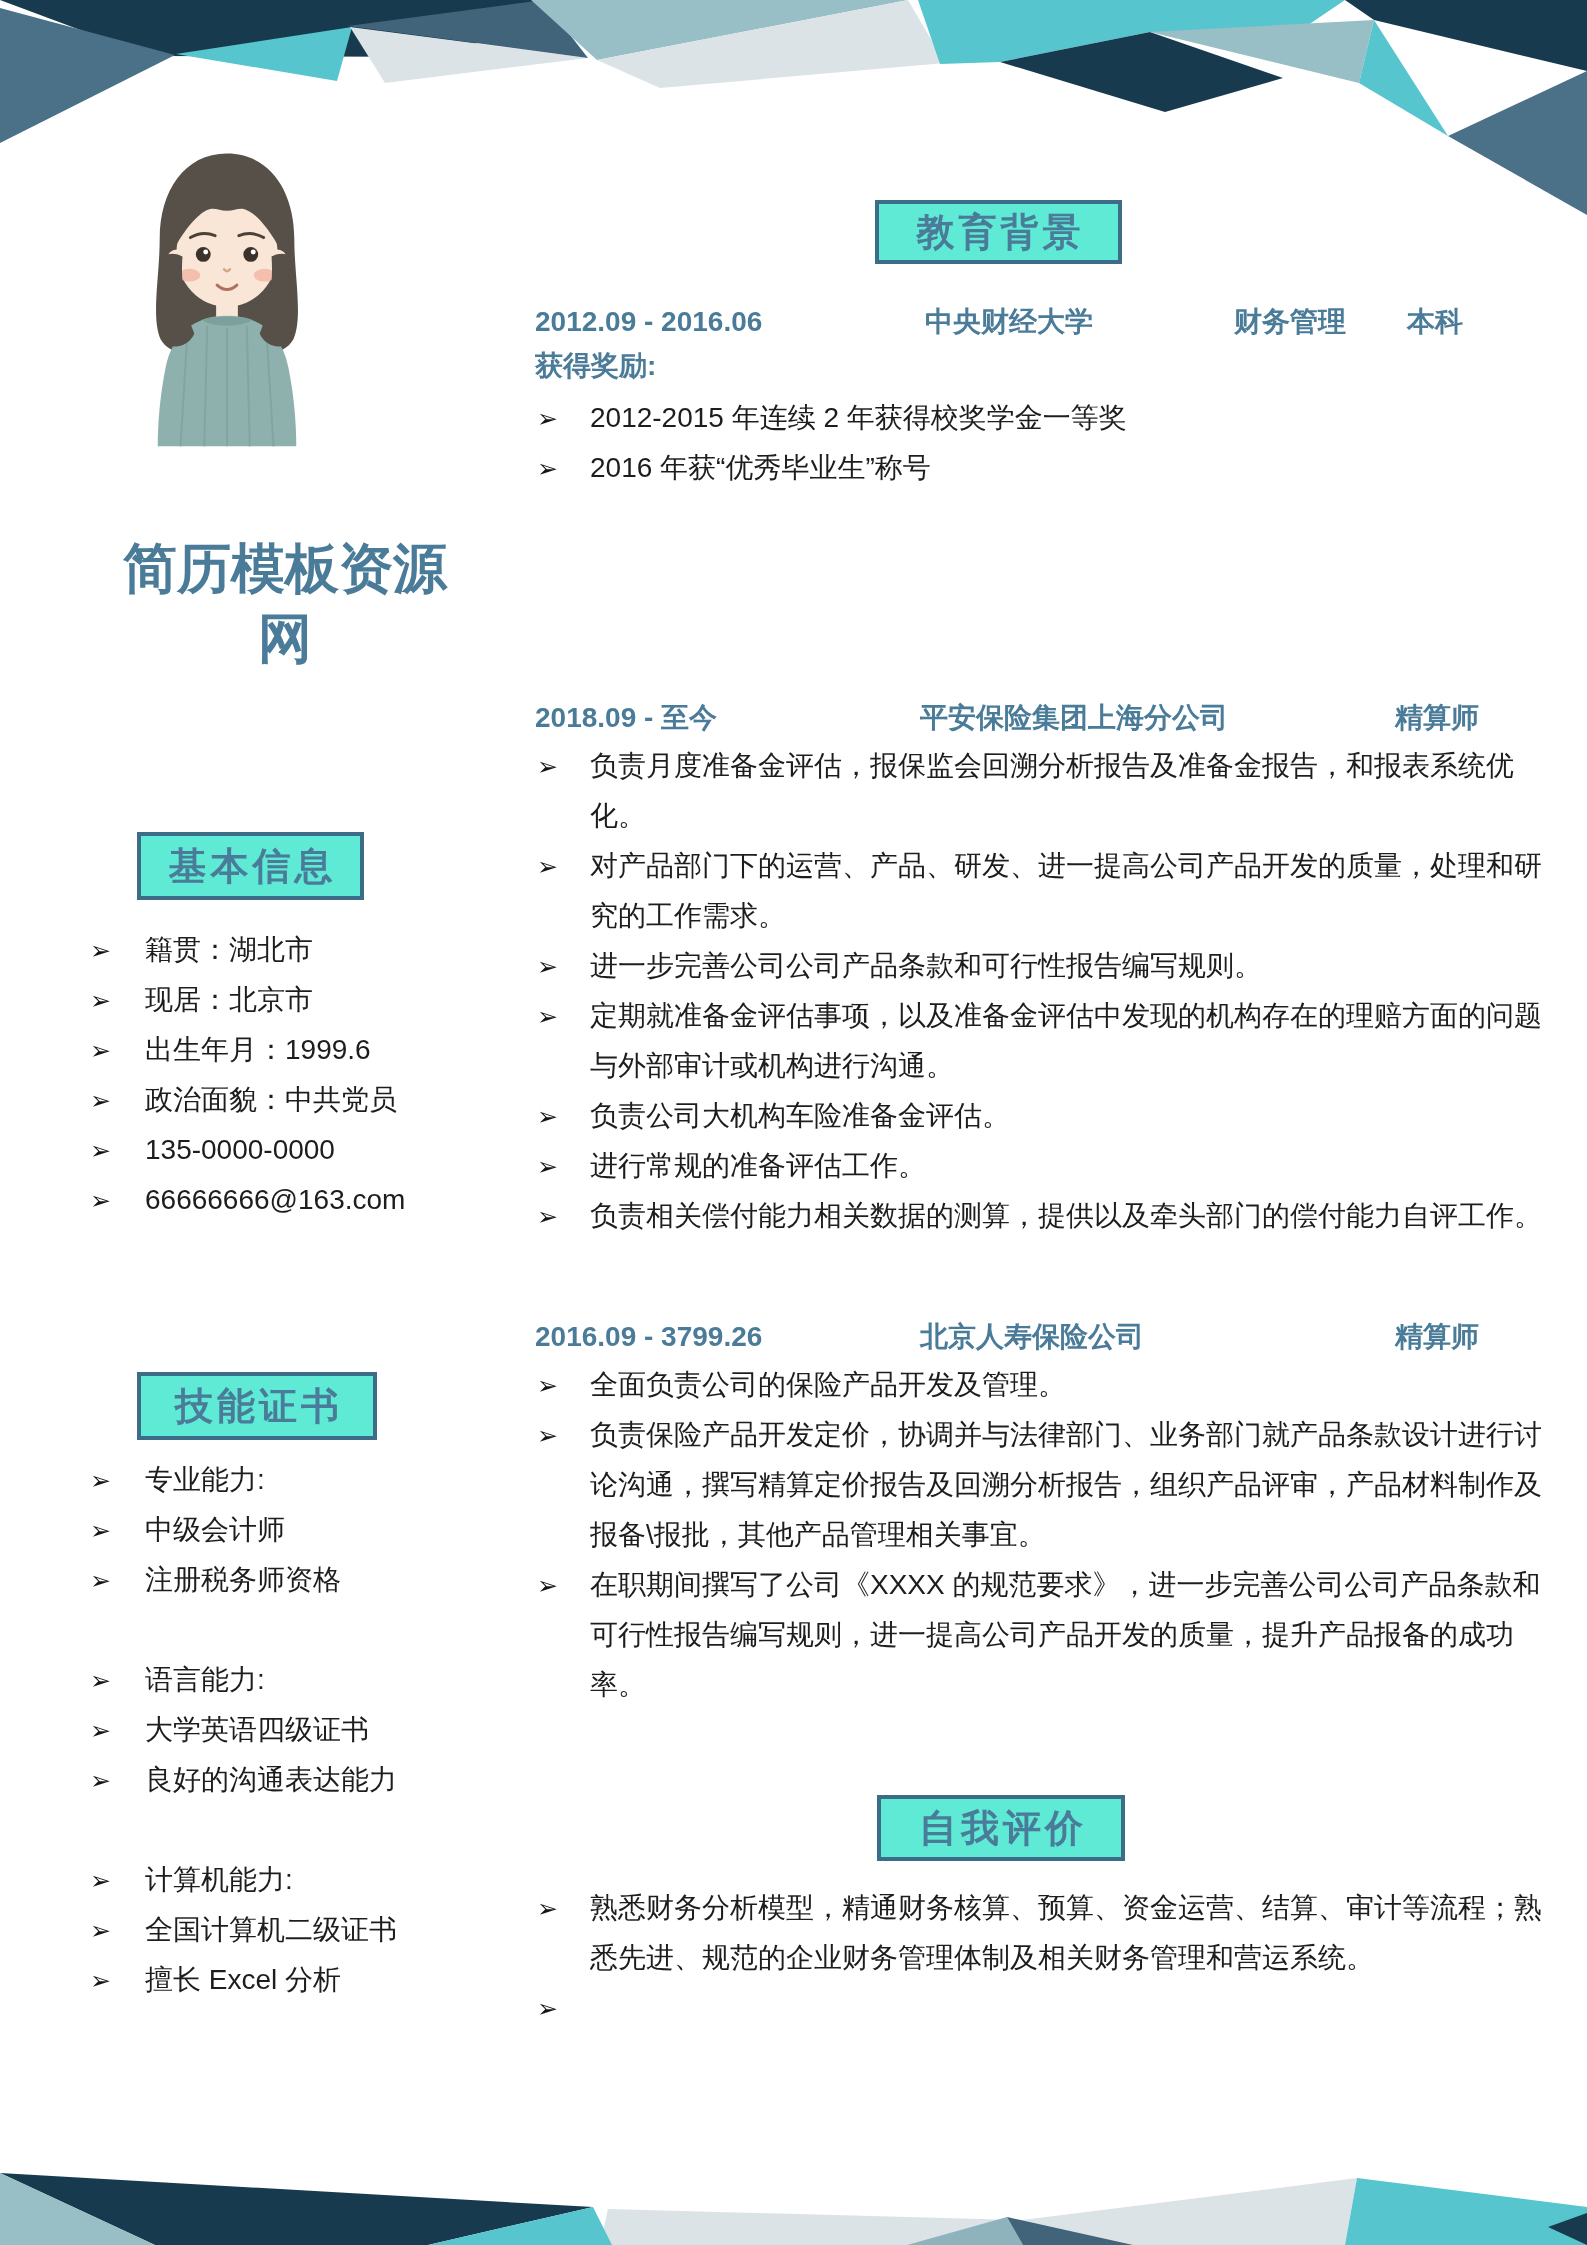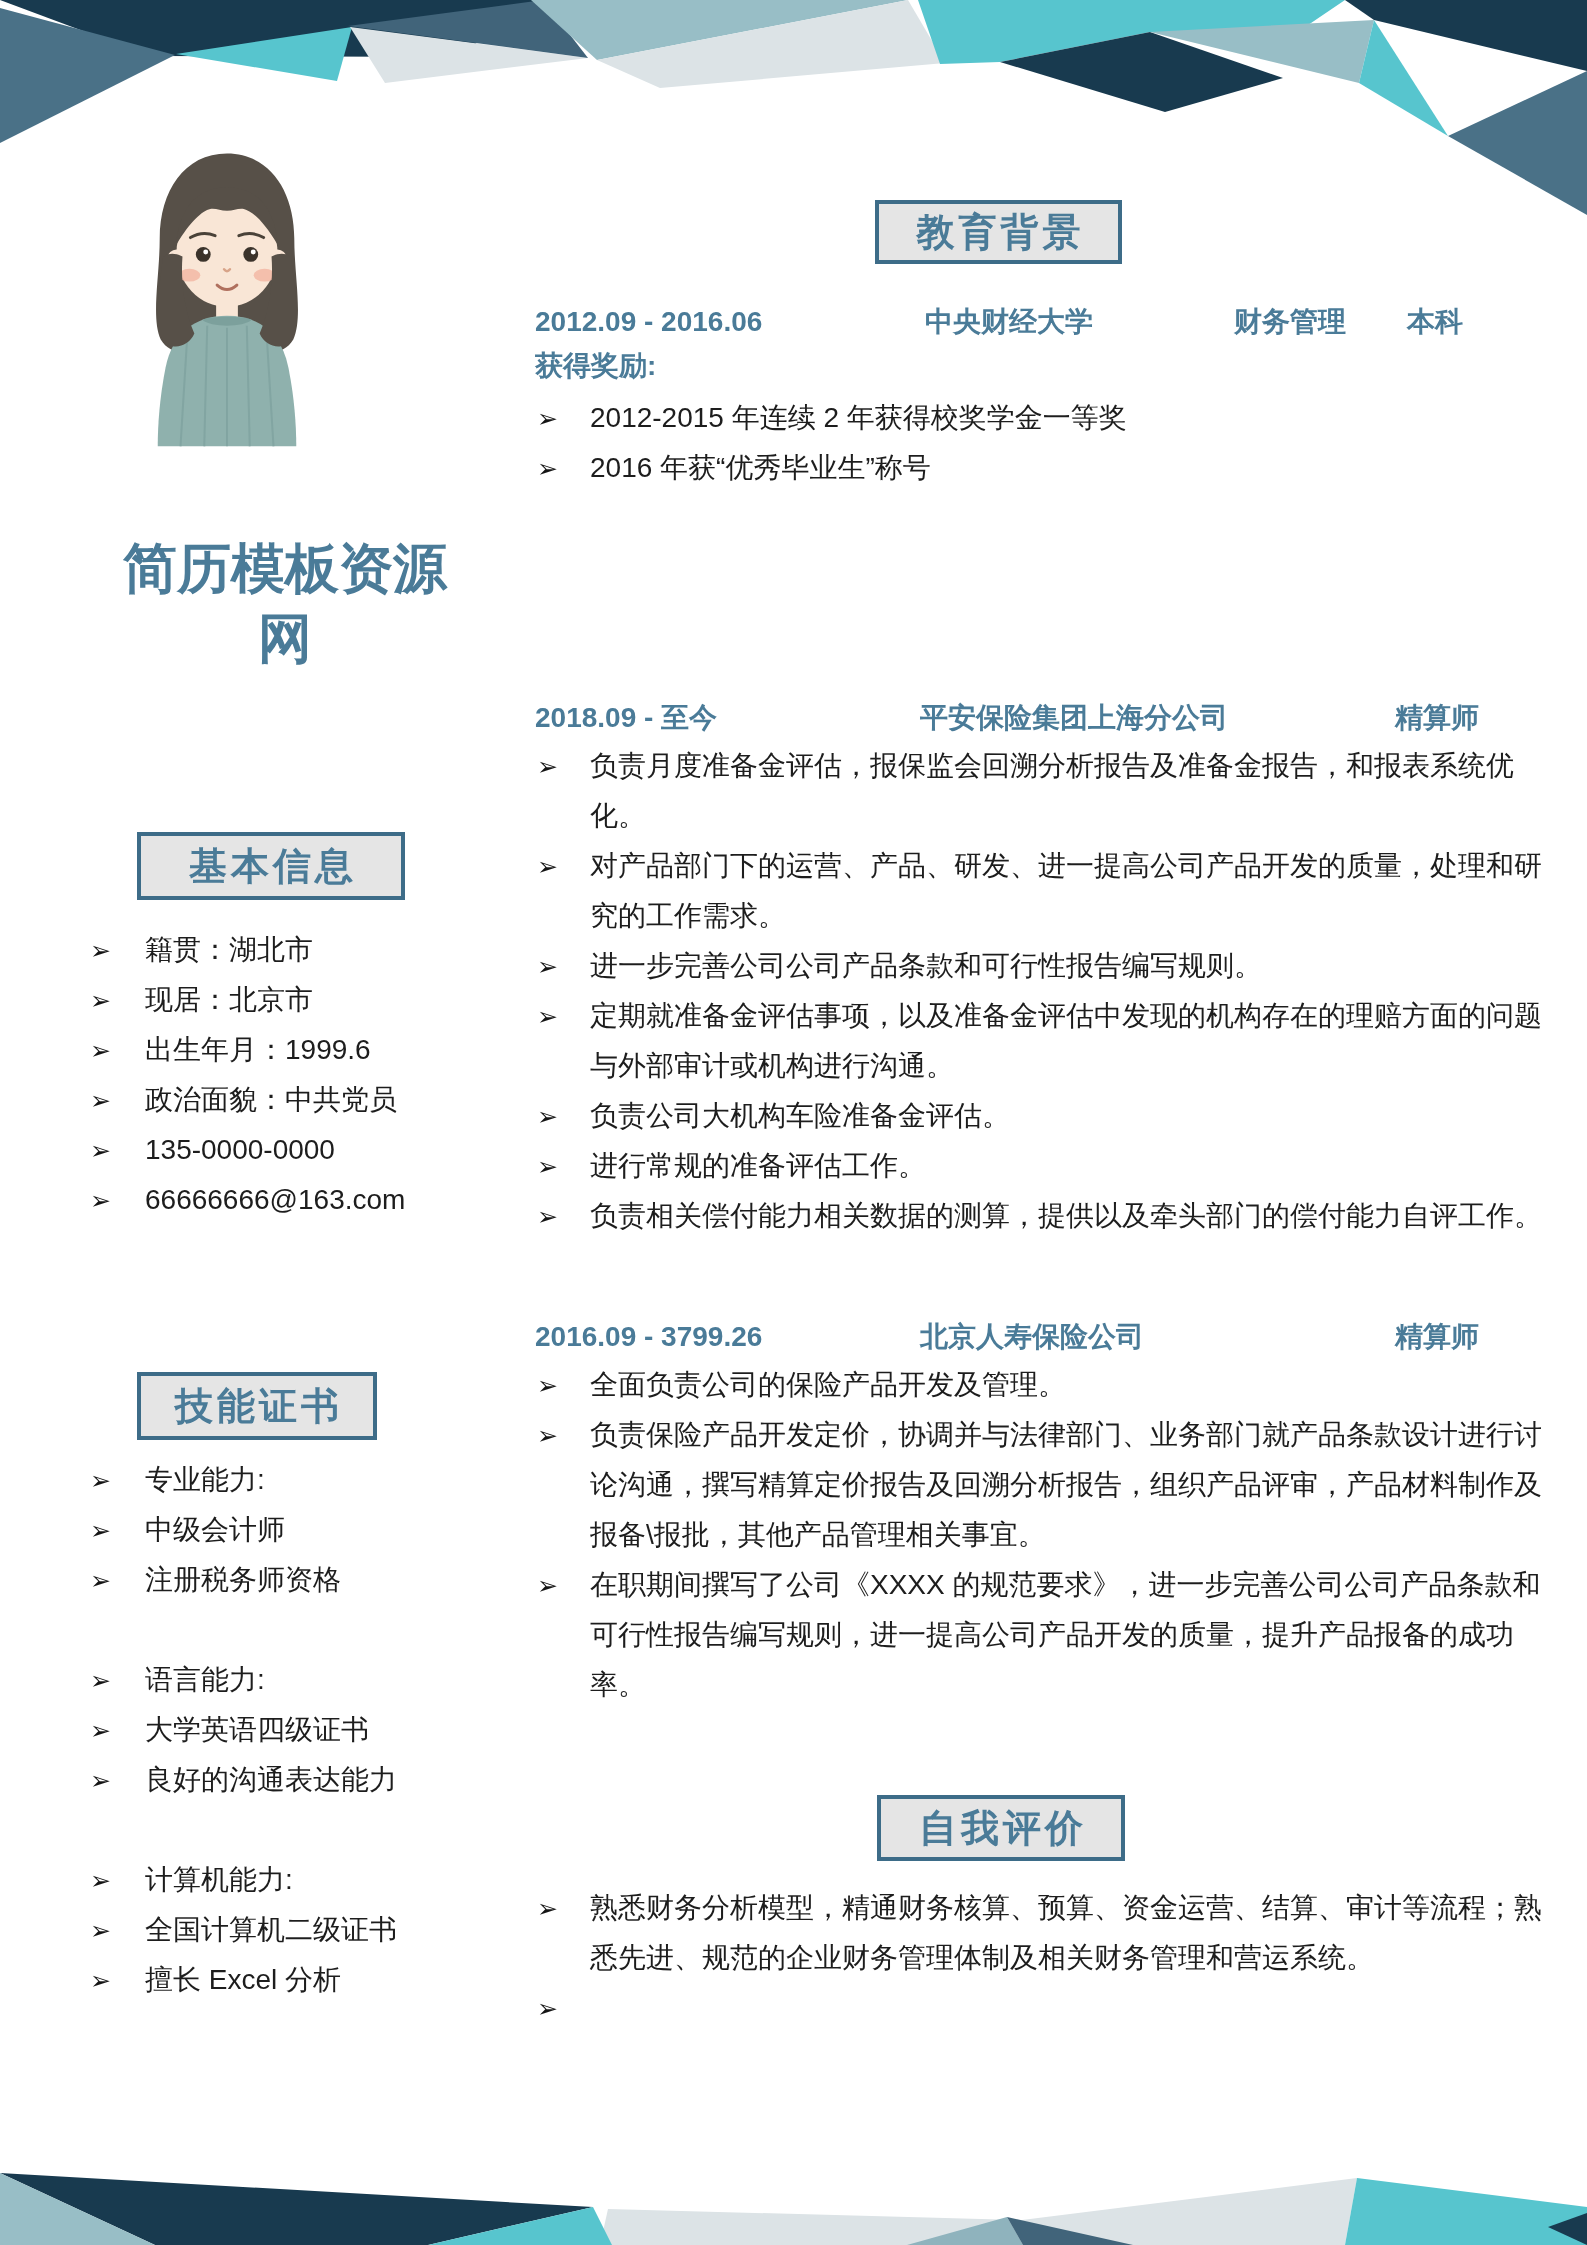--- a/index.html
+++ b/index.html
@@ -8,24 +8,24 @@
 
   .deco { position:absolute; left:0; width:1587px; pointer-events:none; }
   .deco.top { top:0; }
   .deco.bottom { bottom:0; }
 
   .avatar { position:absolute; left:133px; top:138px; width:188px; height:310px; }
 
   .site-name { position:absolute; left:120px; top:533px; width:330px; text-align:center;
                font-size:54px; line-height:70px; font-weight:bold; color:#4A7B98; }
 
-  .sec-box { position:absolute; box-sizing:border-box; background:#e5e5e5; border:4px solid #3D6C88;
+  .sec-box { position:absolute; box-sizing:border-box; background:#5eead4; border:4px solid #3D6C88;
              display:flex; align-items:center; justify-content:center; }
   .sec-box .t { font-size:38px; font-weight:bold; color:#4A7B98; letter-spacing:4px; text-indent:4px; white-space:nowrap; }
-  .box-basic  { left:137px; top:832px;  width:268px; height:68px; }
+  .box-basic  { left:137px; top:832px;  width:227px; height:68px; }
   .box-skill  { left:137px; top:1372px; width:240px; height:68px; }
   .box-edu    { left:875px; top:200px;  width:247px; height:64px; }
   .box-work   { left:877px; top:600px;  width:248px; height:66px; }
   .box-self   { left:877px; top:1795px; width:248px; height:66px; }
 
   ul.blist { position:absolute; margin:0; padding:0; list-style:none; }
   ul.blist li { position:relative; padding-left:55px; line-height:50px; font-size:28px; color:#1D1D1D; }
   ul.blist .arr { position:absolute; left:2px; top:0; font-size:25px; color:#141414; }
   ul.left-list li { padding-left:57px; }
 

